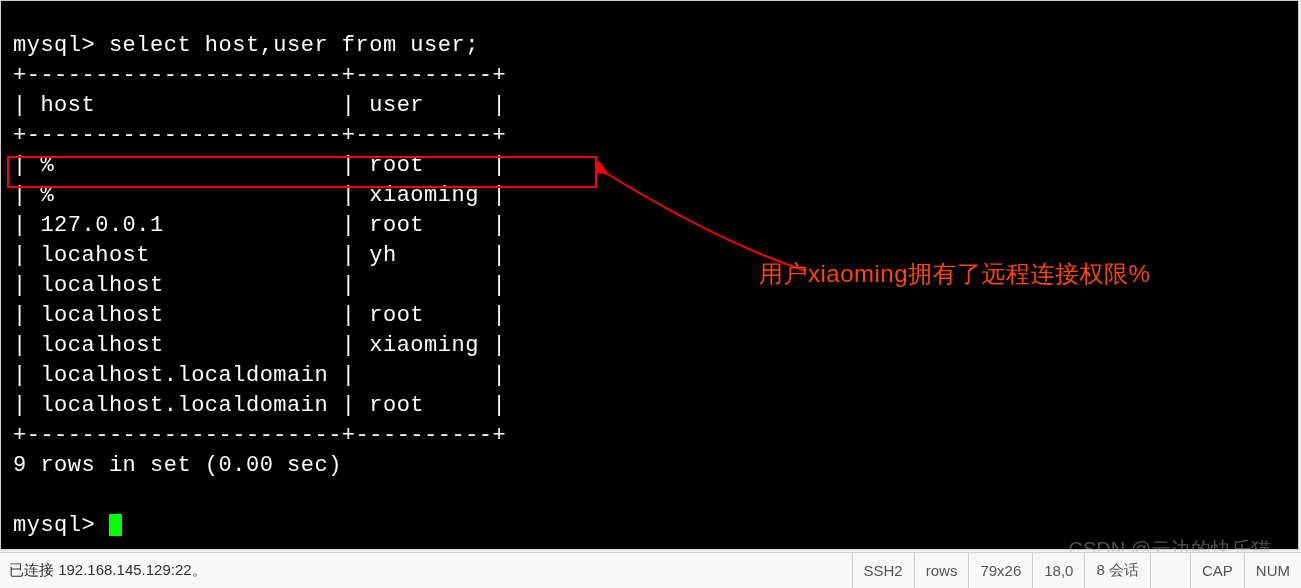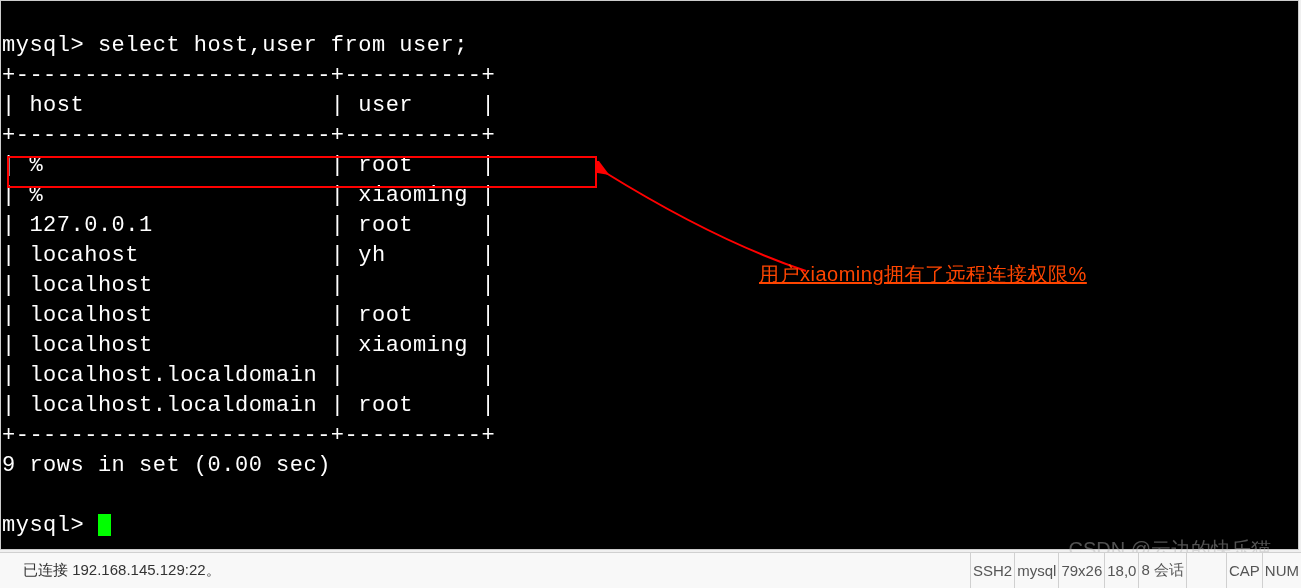--- a/index.html
+++ b/index.html
@@ -12,21 +12,21 @@
       overflow: hidden;
     }
     .terminal {
       width: 1299px;
       height: 550px;
       background: #000;
       color: #fff;
       font-family: "Consolas", "Courier New", monospace;
       font-size: 22px;
       line-height: 30px;
-      padding: 0 1px;
+      padding: 0 12px;
       position: relative;
       border: 1px solid #ccc;
       white-space: pre;
       letter-spacing: 0.5px;
     }
     .cursor {
       display: inline-block;
       width: 13px;
       height: 22px;
       background: #00ff00;
@@ -37,49 +37,48 @@
       border: 2px solid #ff0000;
       pointer-events: none;
     }
     .arrow-svg {
       position: absolute;
       pointer-events: none;
     }
     .annotation {
       position: absolute;
       color: #ff4500;
-      font-size: 20px;
+      font-size: 24px;
       font-family: "Microsoft YaHei", sans-serif;
-      text-decoration: underline;
     }
     .status-bar {
       position: absolute;
       bottom: 0;
       left: 0;
       right: 0;
       height: 36px;
       background: #f8f8f8;
       border-top: 1px solid #d0d0d0;
       display: flex;
       align-items: center;
       font-size: 15px;
       color: #333;
     }
     .status-left {
       flex: 1;
-      padding-left: 23px;
+      padding-left: 9px;
     }
     .status-right {
       display: flex;
       align-items: stretch;
       height: 100%;
     }
     .status-cell {
       border-left: 1px solid #d0d0d0;
-      padding: 0 2px;
+      padding: 0 11px;
       display: flex;
       align-items: center;
       color: #555;
     }
     .watermark {
       position: absolute;
       right: 30px;
       bottom: 25px;
       color: rgba(180,180,180,0.45);
       font-size: 20px;
@@ -121,21 +120,21 @@
 
   <div class="annotation" style="left:758px; top:258px;">用户xiaoming拥有了远程连接权限%</div>
 </div>
 
 <div class="watermark">CSDN @云边的快乐猫</div>
 
 <div class="status-bar">
   <div class="status-left">已连接 192.168.145.129:22。</div>
   <div class="status-right">
     <div class="status-cell">SSH2</div>
-    <div class="status-cell">mysql</div>
+    <div class="status-cell">rows</div>
     <div class="status-cell">79x26</div>
     <div class="status-cell">18,0</div>
     <div class="status-cell">8 会话</div>
     <div class="status-cell" style="width:40px;"></div>
     <div class="status-cell">CAP</div>
     <div class="status-cell">NUM</div>
   </div>
 </div>
 
 </body></html>

